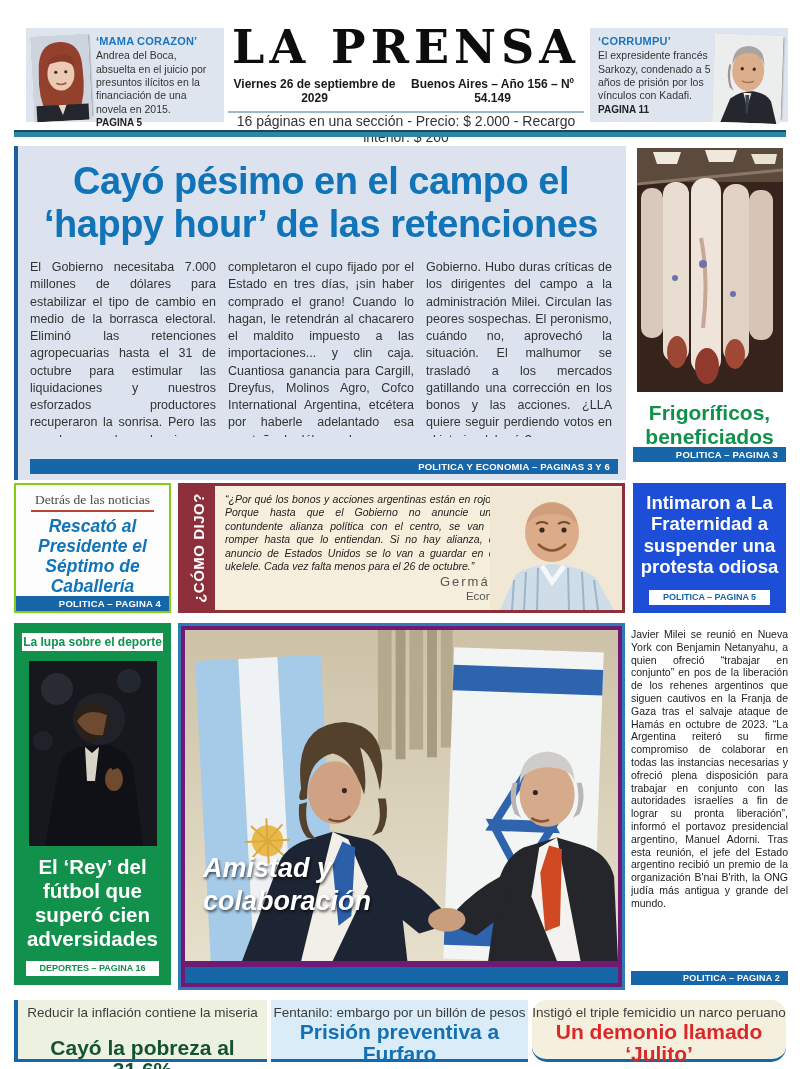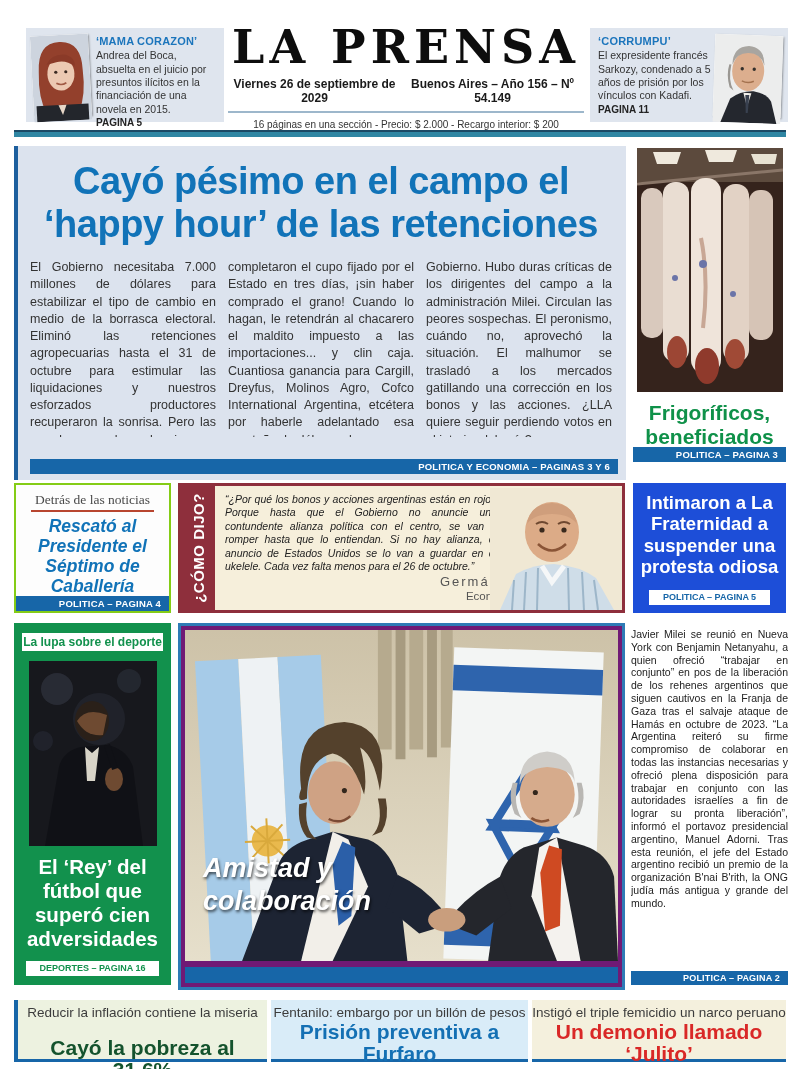--- a/index.html
+++ b/index.html
@@ -14,21 +14,21 @@
   .teaser .photo{flex:0 0 auto}
   .teaser-text{font-size:10.5px;line-height:1.28;color:#333;padding:1px 2px 0 6px}
   .teaser-text .kicker{color:#1b75bc;font-weight:bold;font-size:11px;letter-spacing:.2px;margin-bottom:1px}
   .teaser-text .pageref{font-weight:bold;color:#222;font-size:10px;margin-top:1px}
   .tilt-l{transform:rotate(-3deg);box-shadow:1px 1px 2px rgba(0,0,0,.35);background:#fff;margin-top:2px}
   .tilt-r{transform:rotate(2deg);box-shadow:1px 1px 2px rgba(0,0,0,.35);background:#fff;margin-top:2px}
 
   .masthead-block{position:absolute;left:228px;top:24px;width:356px;text-align:center}
   .masthead{font-family:"DejaVu Serif",serif;font-weight:bold;font-size:46px;line-height:1;letter-spacing:5px;color:#0d0d0d;white-space:nowrap}
   .dateline{display:flex;justify-content:space-between;font-size:12px;font-weight:bold;color:#1a1a1a;margin-top:7px;border-bottom:2px solid #9db7cb;padding-bottom:6px}
-  .infoline{font-size:10px;color:#333;margin-top:6px}
+  .infoline{font-size:14px;color:#333;}
 
   .rule-band{position:absolute;left:14px;top:130px;width:772px;height:7px;background:linear-gradient(to bottom,#1b4965 0 2px,#2f86a3 2px 100%)}
 
   
   .lead-box{position:absolute;left:14px;top:146px;width:612px;height:334px;background:#dce3ee;border-left:4px solid #1d5f9e;padding:10px 14px 0 12px}
   .lead-headline{color:#1173b8;font-size:38px;font-weight:bold;text-align:center;line-height:1.12;letter-spacing:-.5px;margin:4px 0 14px}
   .lead-cols{display:flex;gap:12px;height:178px;overflow:hidden}
   .lead-cols p{flex:1;font-size:12.5px;line-height:1.38;text-align:justify;color:#333}
   .bar{background:#1766a8;color:#fff;font-size:9.5px;font-weight:bold;letter-spacing:.2px;line-height:15px;height:15px;text-align:right;padding-right:8px;white-space:nowrap;overflow:hidden}
   .lead-bar{position:absolute;left:12px;right:8px;bottom:6px}
@@ -328,19 +328,19 @@
     <div class="bt-title" style="color: #14532d; margin-top: 17px;">Cayó la pobreza al 31,6%</div>
     <div class="bt-page">INFORMACION PAGINA 6</div>
   </section>
 
   <section class="bt bt-2" style="background: rgb(217, 236, 248);">
     <div class="bt-kicker">Fentanilo: embargo por un billón de pesos</div>
     <div class="bt-title" style="color: rgb(20, 112, 180);">Prisión preventiva a Furfaro</div>
     <div class="bt-page">INFORMACION PAGINA 7</div>
   </section>
 
-  <section class="bt bt-3" style="background: rgb(244, 240, 221);">
+  <section class="bt bt-3" style="background: rgb(244, 240, 221); border-radius: 15px;">
     <div class="bt-kicker">Instigó el triple femicidio un narco peruano</div>
     <div class="bt-title" style="color: rgb(217, 40, 39);">Un demonio llamado ‘Julito’</div>
     <div class="bt-page">INFORMACION PAGINAS 8 Y 9</div>
   </section>
 
 </div>
 
 </body></html>

